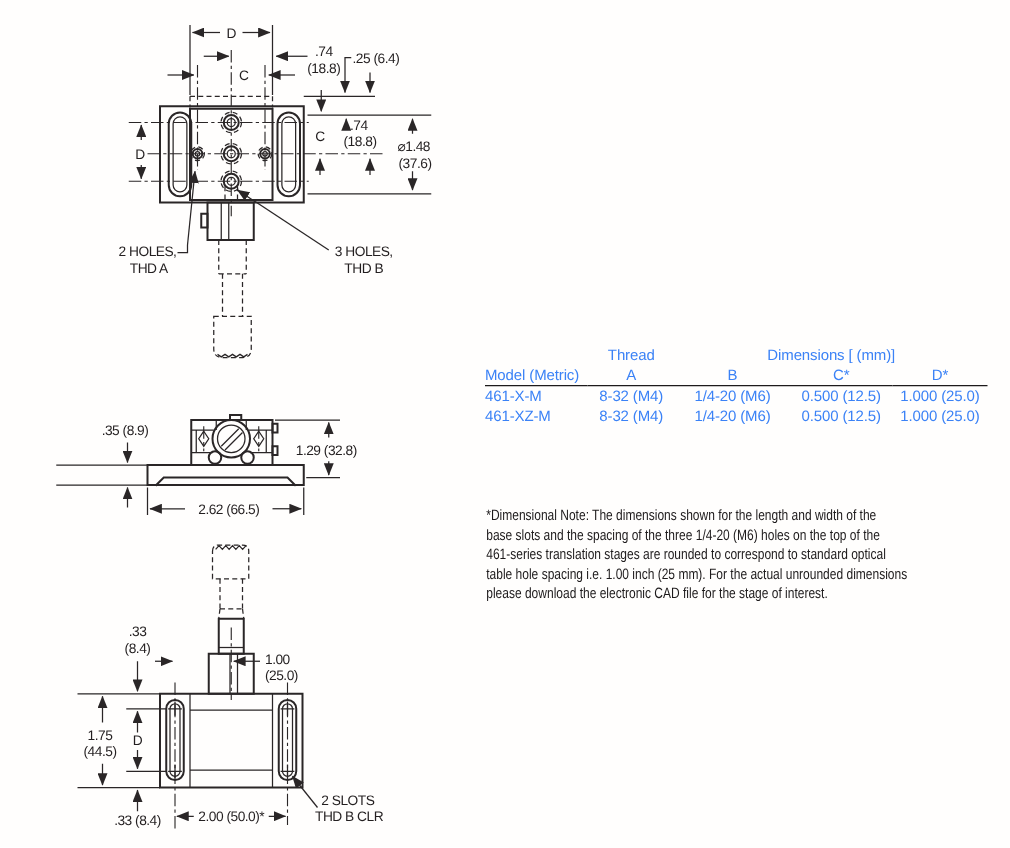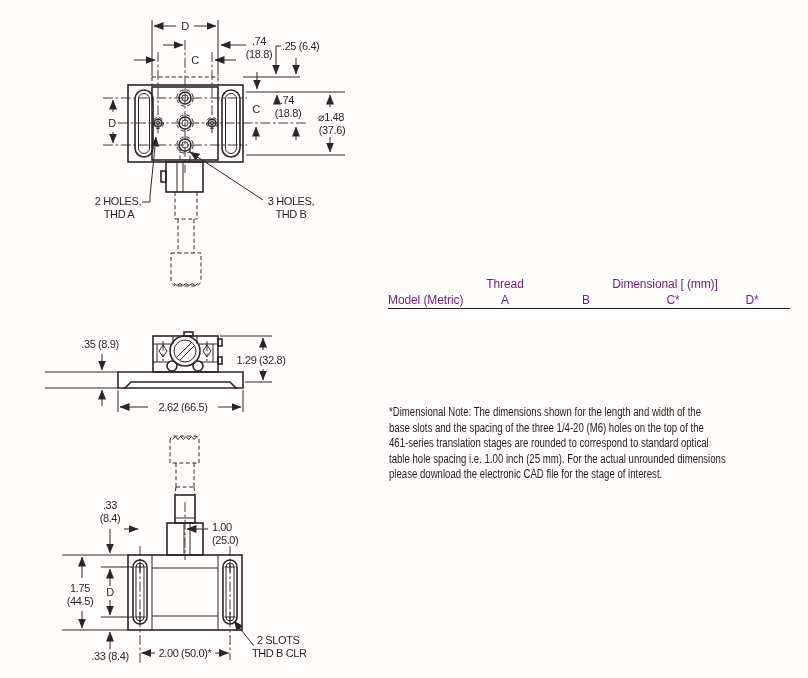--- a/index.html
+++ b/index.html
@@ -9,21 +9,21 @@
   
   .ol{stroke:#2a2627;stroke-width:1.6;fill:none;stroke-linecap:square;}
   .tl{stroke:#2a2627;stroke-width:1;fill:none;}
   .dsh{stroke-dasharray:4 2.6;}
   .ctr{stroke:#2a2627;stroke-width:.9;fill:none;stroke-dasharray:10 2.6 2.6 2.6;}
   .arr{stroke:#2a2627;stroke-width:1;fill:none;marker-end:url(#ah);}
   text.dim{font-size:11px;letter-spacing:-.4px;fill:#231f20;font-family:"Liberation Sans",sans-serif;}
   .mid{text-anchor:middle;}
   
   .dims-table{position:absolute;left:388px;top:276px;width:402px;border-collapse:collapse;
-      font-size:12px;line-height:16px;letter-spacing:-.1px;color:#701a75;}
+      font-size:12px;line-height:16px;letter-spacing:-.1px;color:#3b82f6;}
   .dims-table td{height:16px;padding:0;text-align:center;white-space:nowrap;}
   .dims-table td:first-child{text-align:left;}
   .dims-table tr.colhead td{border-bottom:1.3px solid #1d1a1b;}
   .dims-table tr.lastrow td{border-bottom:2.5px solid #1d1a1b;}
   
   .note{position:absolute;left:389px;top:405px;width:500px;font-size:12px;line-height:15.5px;
         color:#1d1a1b;transform:scaleX(.8);transform-origin:0 0;}
   .note div{white-space:nowrap;}
 </style>
 </head>
@@ -210,28 +210,42 @@
     <col style="width:82px">
         <col style="width:70px">
         <col style="width:92px">
     <col style="width:82px">
         <col style="width:76px">
   </colgroup>
   <tbody>
         <tr>
     <td></td>
     <td>Thread</td>
-    <td colspan="3">Dimensional [ (mm)]</td>
+    <td colspan="3">Dimensions [ (mm)]</td>
   </tr>
   <tr class="colhead">
     <td>Model (Metric)</td>
     <td>A</td>
     <td>B</td>
     <td>C*</td>
     <td>D*</td>
+  </tr>
+  <tr>
+    <td>461-X-M</td>
+    <td>8-32 (M4)</td>
+    <td>1/4-20 (M6)</td>
+    <td>0.500 (12.5)</td>
+    <td>1.000 (25.0)</td>
+  </tr>
+  <tr>
+    <td>461-XZ-M</td>
+    <td>8-32 (M4)</td>
+    <td>1/4-20 (M6)</td>
+    <td>0.500 (12.5)</td>
+    <td>1.000 (25.0)</td>
   </tr>
 </tbody>
     </table>
 
 <div class="note">
   <div>*Dimensional Note: The dimensions shown for the length and width of the</div>
   <div>base slots and the spacing of the three 1/4-20 (M6) holes on the top of the</div>
   <div>461-series translation stages are rounded to correspond to standard optical</div>
   <div>table hole spacing i.e. 1.00 inch (25 mm). For the actual unrounded dimensions</div>
   <div>please download the electronic CAD file for the stage of interest.</div>

